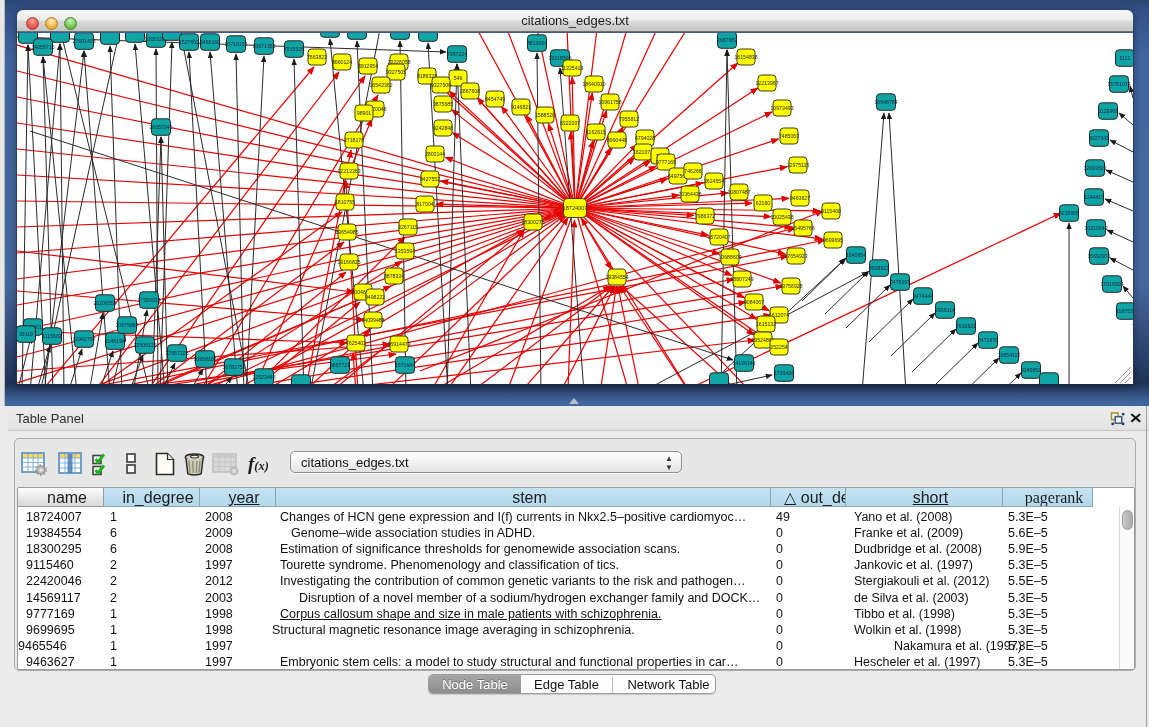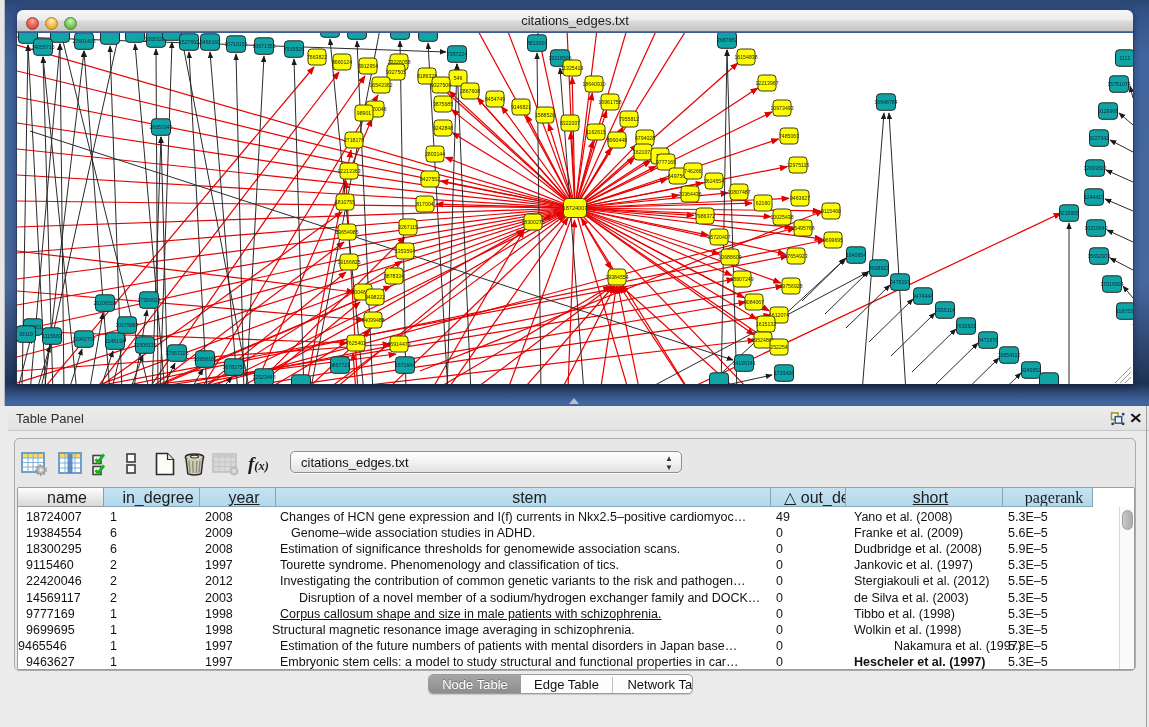--- a/index.html
+++ b/index.html
@@ -49,21 +49,21 @@
   font-size:16px; color:#1c1c1c; text-align:center; line-height:19px; padding-left:13px; white-space:nowrap; overflow:hidden; }
 .th.sel { background:linear-gradient(180deg,#fdfdfd,#d8d8d8); border-right:1px solid #9a9a9a; border-bottom:1px solid #9a9a9a; }
 #tbody { position:absolute; left:0; top:19px; width:1101px; height:164px; font-size:12.5px; color:#111; }
 .row { position:absolute; left:0; width:1101px; height:17px; line-height:17px; white-space:nowrap; }
 .c { position:absolute; overflow:hidden; }
 
 #vsb { position:absolute; left:1101px; top:19px; width:15px; height:164px; background:#fafafa; border-left:1px solid #d8d8d8; }
 #vsb .thumb { position:absolute; left:2px; top:3px; width:11px; height:20px; border-radius:6px; background:linear-gradient(90deg,#c9c9c9,#ababab); border:1px solid #9e9e9e; }
 
 
-#tabs { position:absolute; left:428px; top:674px; width:265px; height:20px; border:1px solid #9d9d9d; border-radius:5px;
+#tabs { position:absolute; left:428px; top:674px; width:288px; height:20px; border:1px solid #9d9d9d; border-radius:5px;
   background:#fdfdfd; box-shadow:0 1px 1px rgba(0,0,0,.15); overflow:hidden;padding-left:36px; }
 .tab { position:absolute; top:0; height:20px; font-size:13px; line-height:19px; text-align:center; color:#111; }
 .tab.on { background:linear-gradient(180deg,#a6a6a6,#8a8a8a); color:#fff; text-shadow:0 -1px 0 rgba(0,0,0,.3); }
 .tsep { position:absolute; top:2px; width:1px; height:16px; background:#c2c2c2; }
 
 
 #status { position:absolute; left:0; top:705px; width:1149px; height:22px; background:linear-gradient(180deg,#fafafa,#eeeeee); border-top:1px solid #c9c9c9; }
 #status .mem { position:absolute; right:36px; top:4px; font-size:11px; color:#222; }
 #memdot { position:absolute; right:16px; top:4px; width:13px; height:13px; border-radius:50%;
   background:radial-gradient(circle at 50% 32%, #b9f3a0 0%, #6fdd4d 35%, #2fbe1f 75%, #1d9b12 100%); border:1px solid #2a7a1e; }
@@ -979,32 +979,31 @@
               <span class="c" style="left:187px;width:70px;">1998</span>
               <span class="c" style="left:254px;width:490px;">Structural magnetic resonance image averaging in schizophrenia.</span>
               <span class="c" style="left:758px;width:72px;">0</span>
               <span class="c" style="left:836px;width:150px;">Wolkin et al. (1998)</span>
               <span class="c" style="left:990px;width:100px;">5.3E–5</span>
             </div>
             <div class="row" style="top:131.1px;">
               <span class="c" style="left:0;width:78px;">9465546</span>
               <span class="c" style="left:92px;width:90px;">1</span>
               <span class="c" style="left:187px;width:70px;">1997</span>
-              <span class="c" style="left:262px;width:490px;">Estimation of the future numbers of patients with mental disorders in Japan base…</span>
               <span class="c" style="left:758px;width:72px;">0</span>
               <span class="c" style="left:876px;width:150px;">Nakamura et al. (1997)</span>
               <span class="c" style="left:990px;width:100px;">5.3E–5</span>
             </div>
             <div class="row" style="top:147.3px;">
               <span class="c" style="left:8px;width:78px;">9463627</span>
               <span class="c" style="left:92px;width:90px;">1</span>
               <span class="c" style="left:187px;width:70px;">1997</span>
               <span class="c" style="left:262px;width:490px;">Embryonic stem cells: a model to study structural and functional properties in car…</span>
               <span class="c" style="left:758px;width:72px;">0</span>
-              <span class="c" style="left:836px;width:150px;font-weight:bold;">Hescheler et al. (1997)</span>
+              <span class="c" style="left:836px;width:150px;">Hescheler et al. (1997)</span>
               <span class="c" style="left:990px;width:100px;">5.3E–5</span>
             </div>
           </div>
         <div id="vsb">
             <div class="thumb"></div>
           </div>
       </div>
     </div>
   </div>
 

